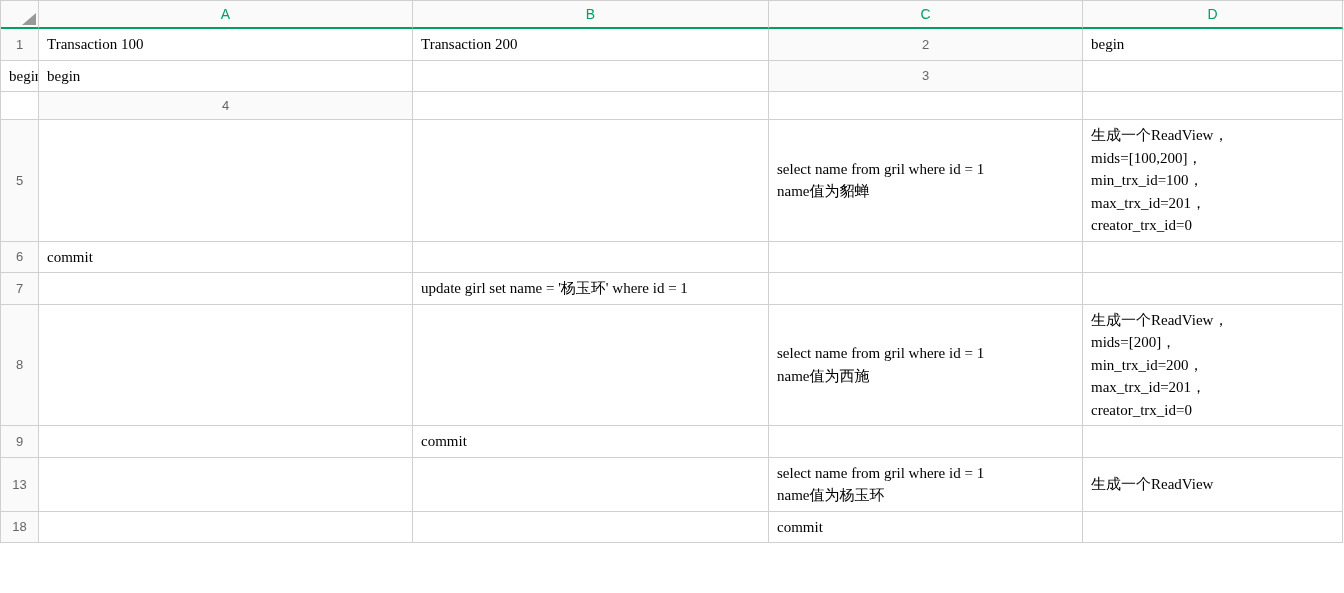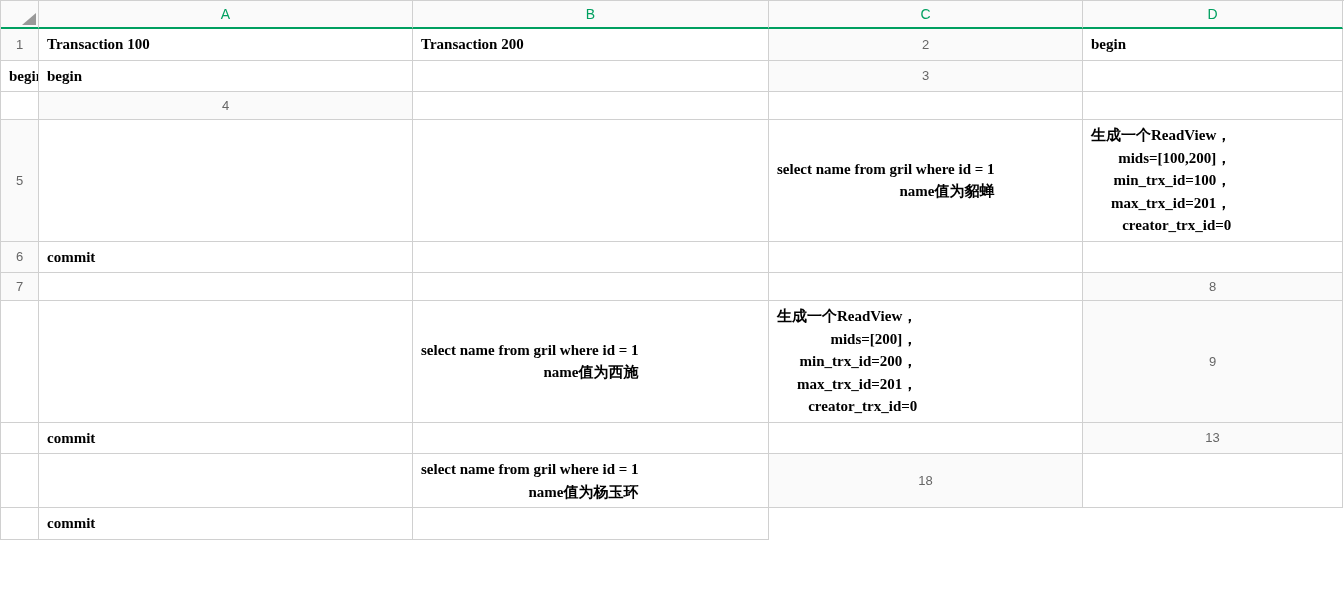--- a/index.html
+++ b/index.html
@@ -59,26 +59,24 @@
       justify-content: center;
       background: #fafafa;
       color: #666;
       font-family: Arial, sans-serif;
       font-size: 13px;
     }
     .cell {
       line-height: 1.5;
       white-space: pre-line;
       align-items: center;
-      font-weight: bold;
     }
     .tall-cell {
       white-space: pre-line;
       align-items: center;
-      text-align: right;
     }
     .spreadsheet > div:last-child,
     .spreadsheet > div:nth-child(5n) {
       
     }
   </style>
 </head>
 <body>
 
 <div class="spreadsheet">
@@ -122,20 +120,21 @@
 creator_trx_id=0</div>
 
   <div class="row-header">6</div>
   <div class="cell">commit</div>
   <div class="cell"></div>
   <div class="cell"></div>
   <div class="cell"></div>
 
   <div class="row-header">7</div>
   <div class="cell"></div>
+  <div class="cell">update girl set name = '杨玉环' where id = 1</div>
   <div class="cell"></div>
   <div class="cell"></div>
 
   <div class="row-header row-8">8</div>
   <div class="cell row-8"></div>
   <div class="cell row-8"></div>
   <div class="cell row-8 tall-cell">select name from gril where id = 1
 name值为西施</div>
   <div class="cell row-8 tall-cell">生成一个ReadView，
 mids=[200]，
@@ -147,19 +146,20 @@
   <div class="cell"></div>
   <div class="cell">commit</div>
   <div class="cell"></div>
   <div class="cell"></div>
 
   <div class="row-header row-10">13</div>
   <div class="cell row-10"></div>
   <div class="cell row-10"></div>
   <div class="cell row-10 tall-cell">select name from gril where id = 1
 name值为杨玉环</div>
+  <div class="cell row-10">生成一个ReadView</div>
 
   <div class="row-header last-row">18</div>
   <div class="cell last-row"></div>
   <div class="cell last-row"></div>
   <div class="cell last-row">commit</div>
   <div class="cell last-row"></div>
 </div>
 
 </body></html>

